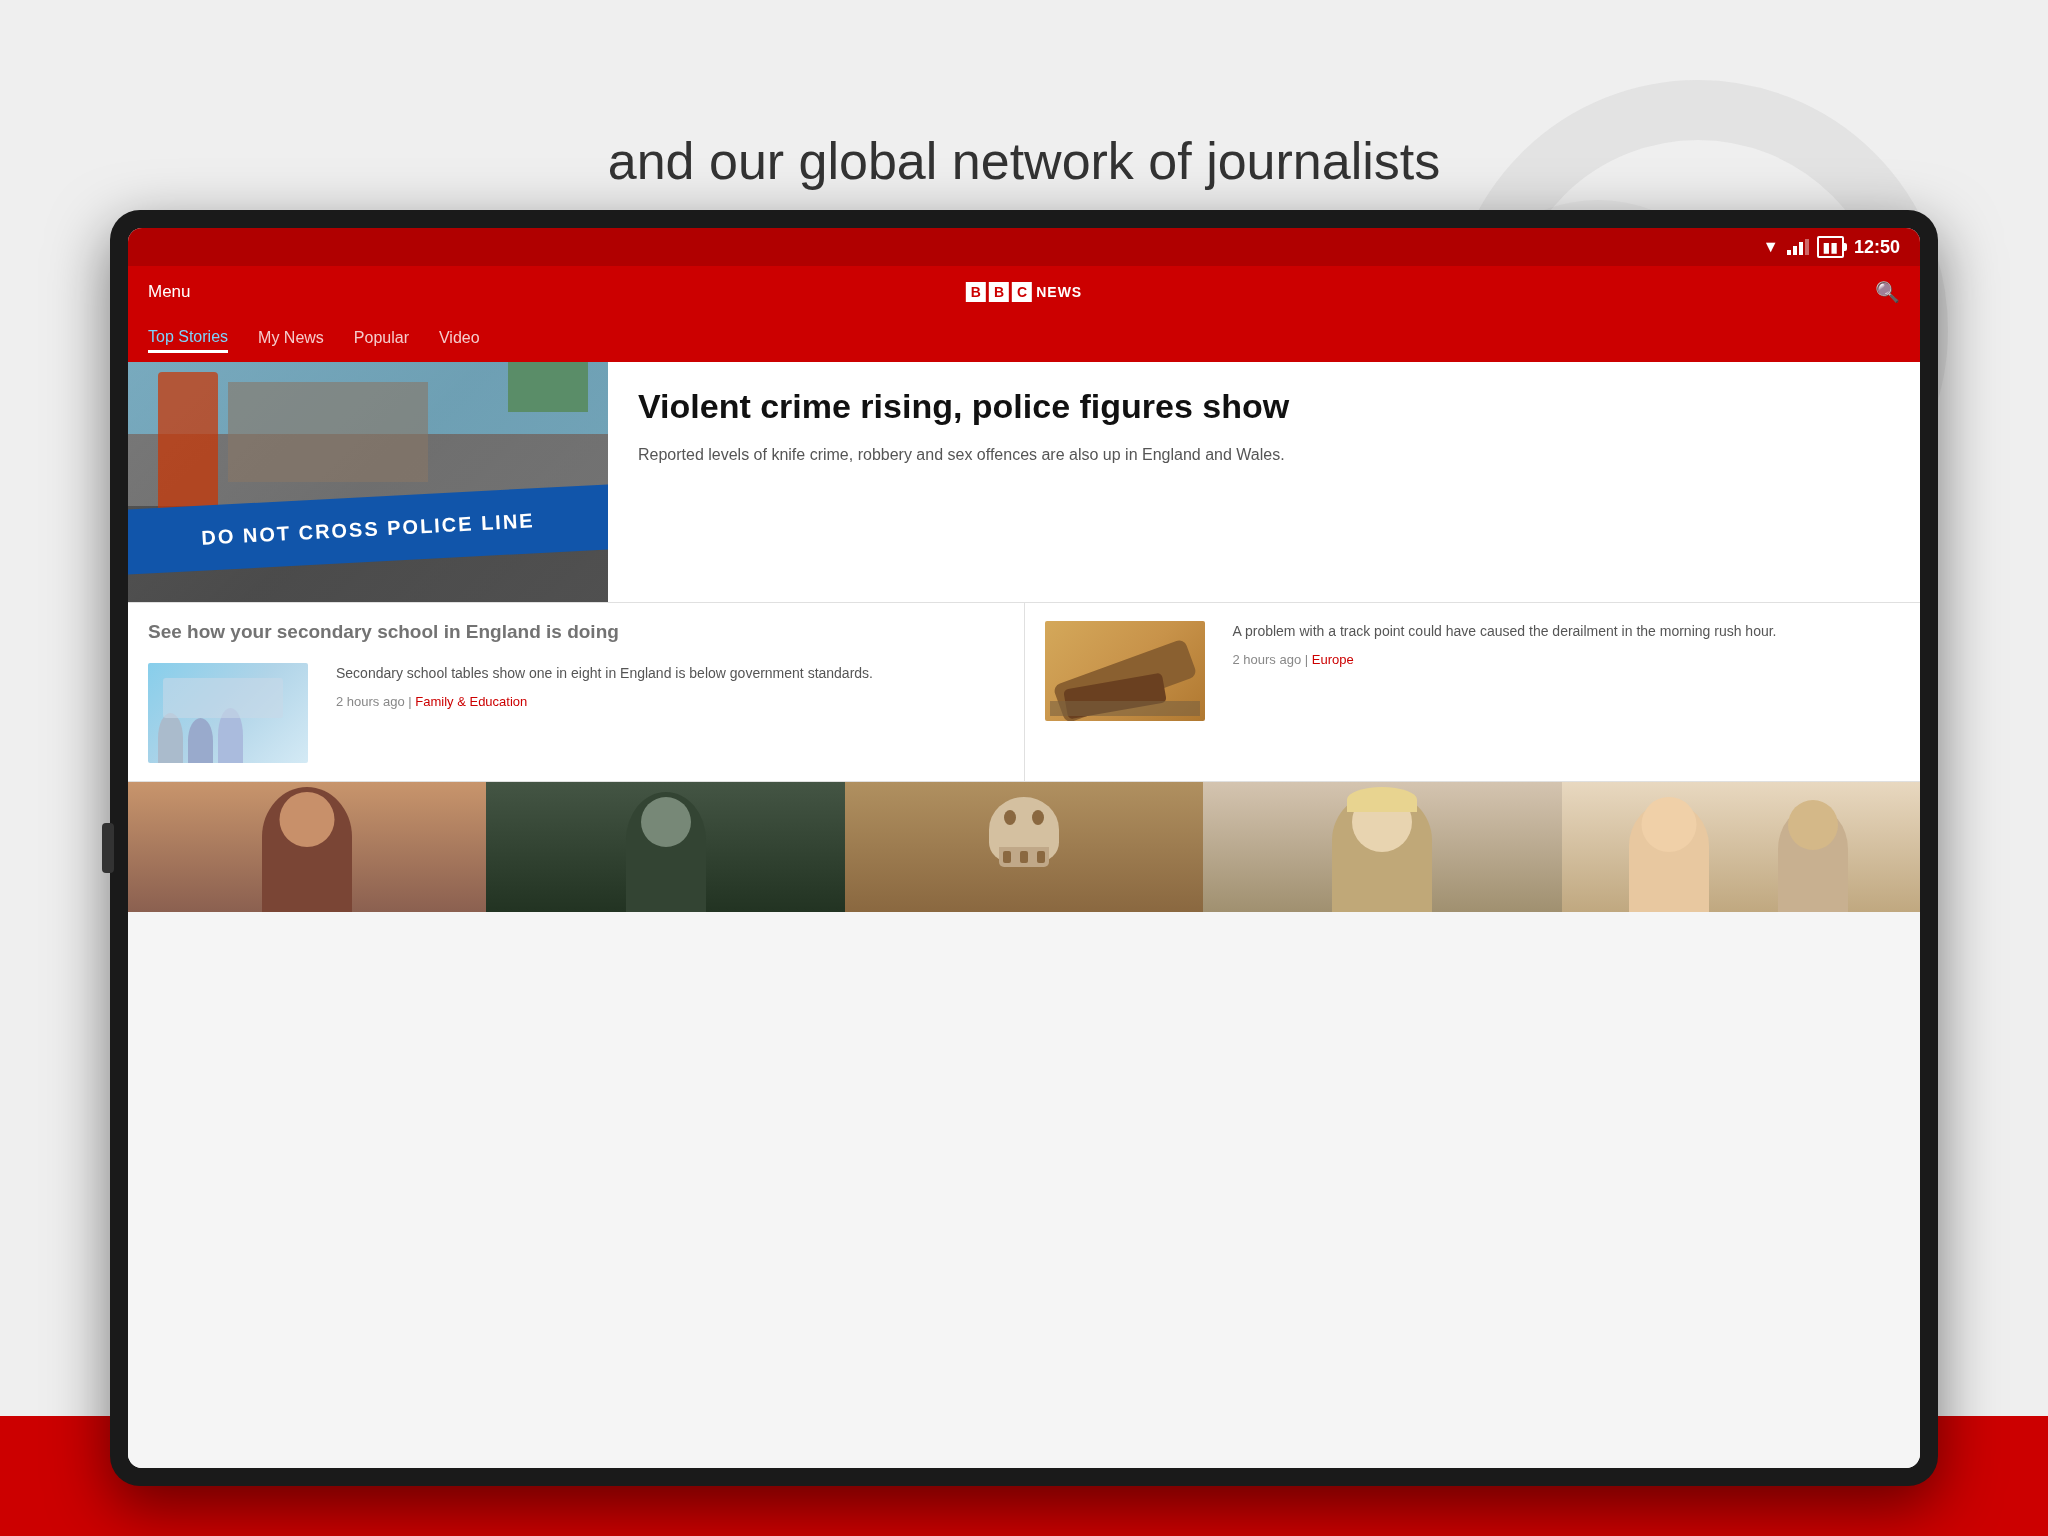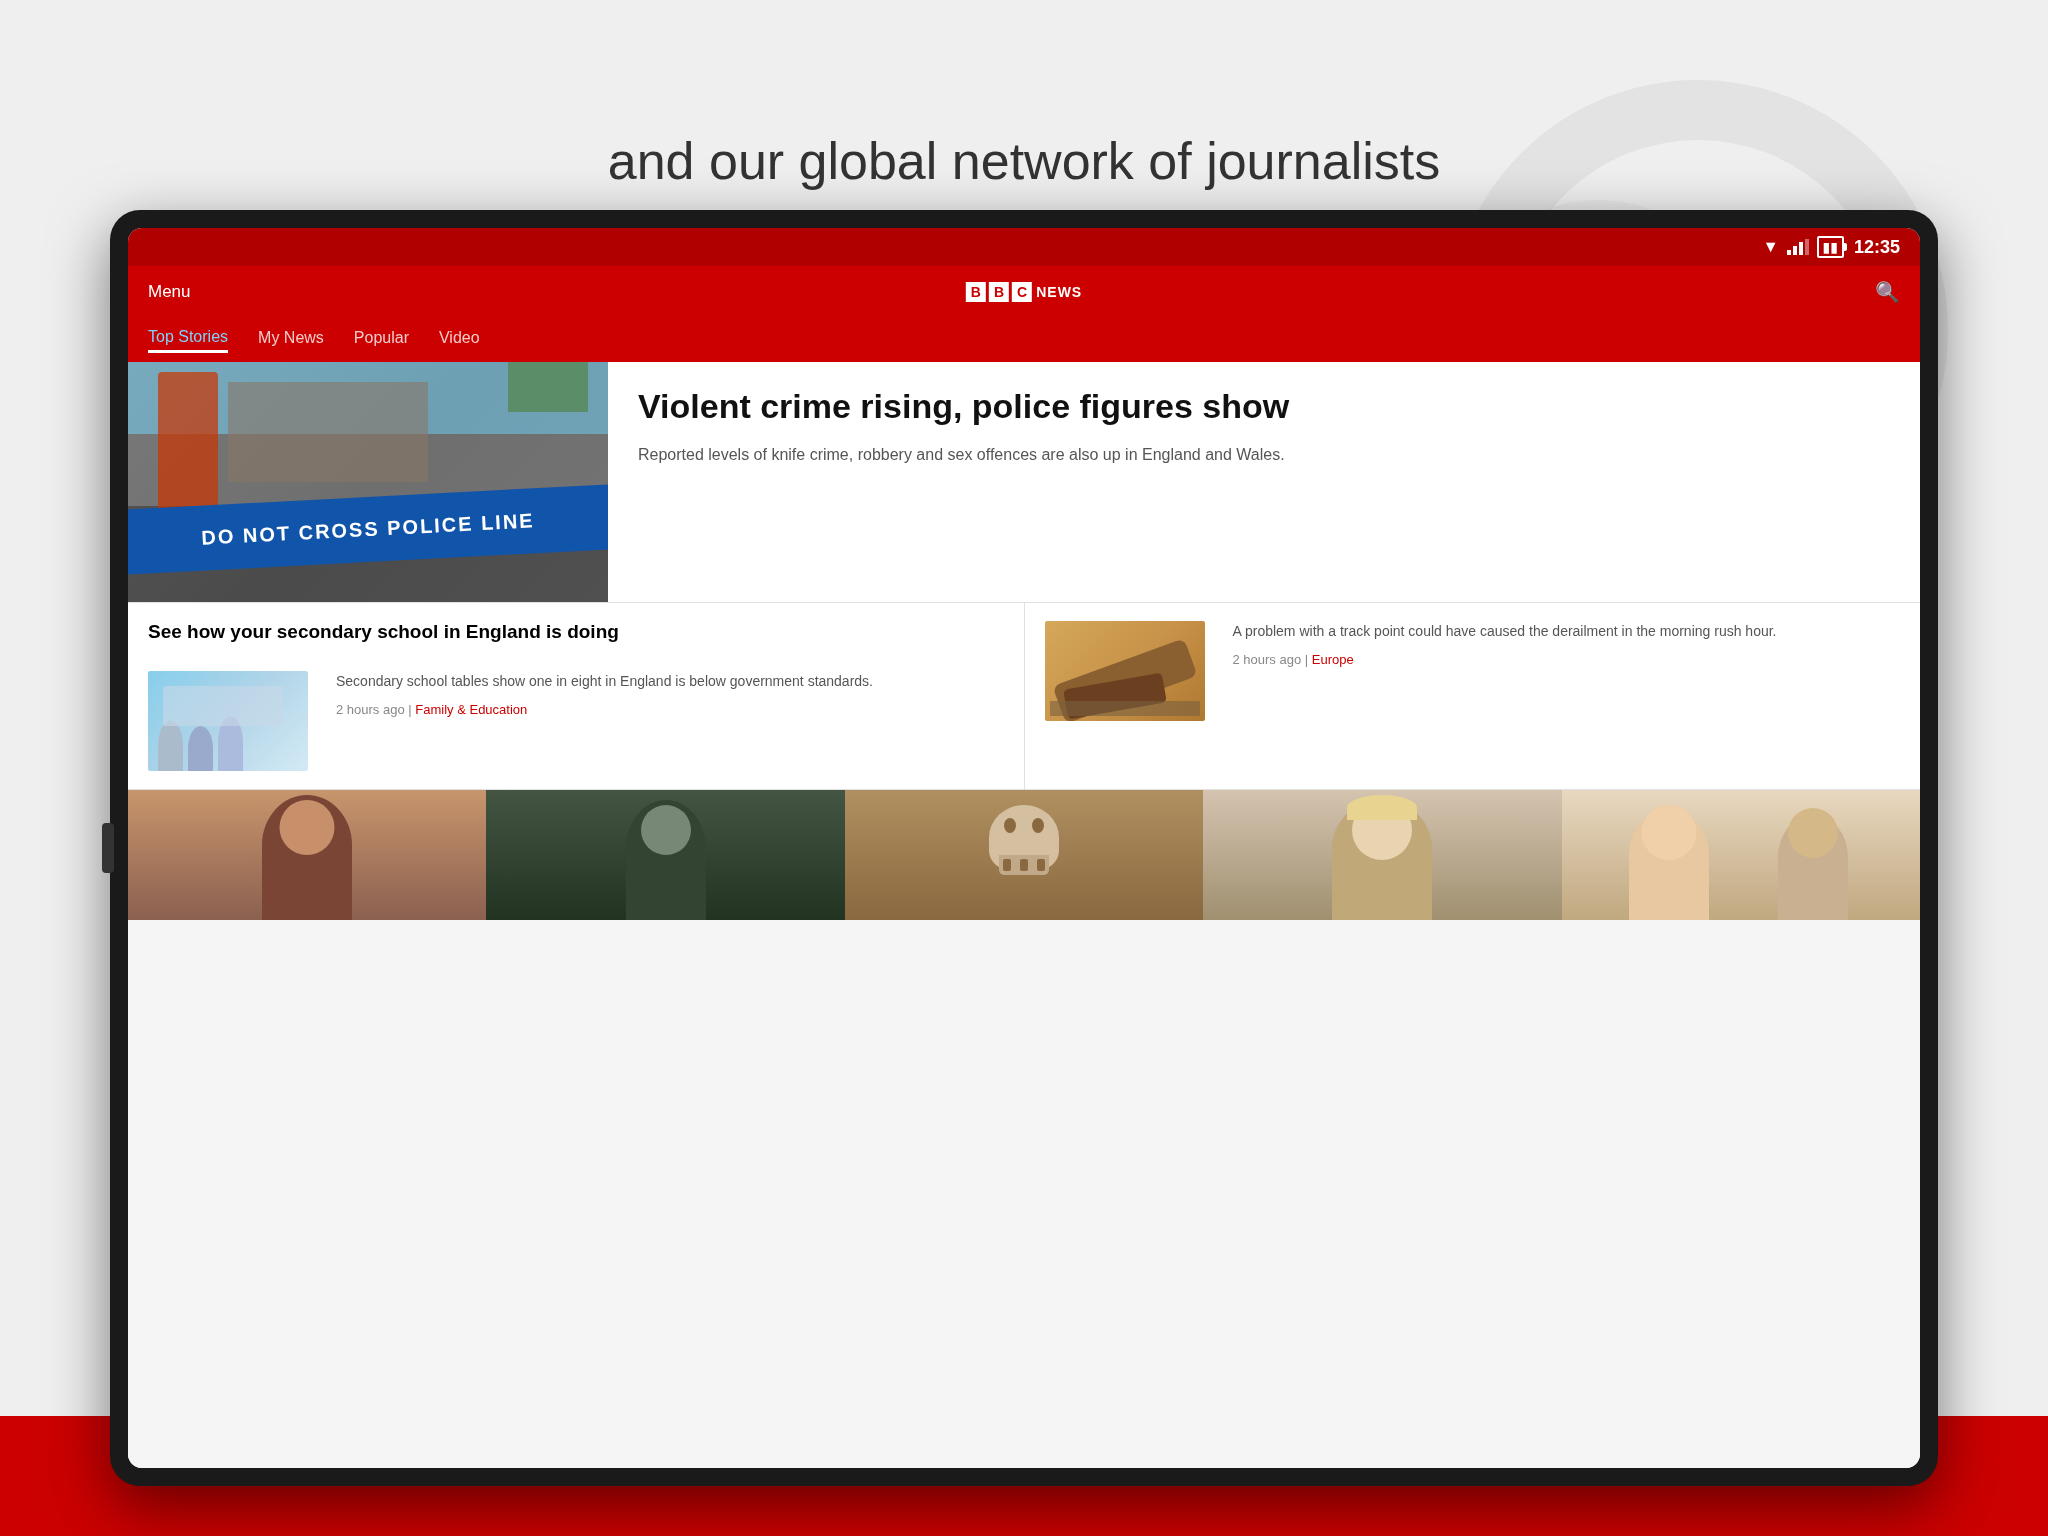--- a/index.html
+++ b/index.html
@@ -274,22 +274,22 @@
       border-right: 1px solid #e0e0e0;
       display: flex;
       flex-direction: column;
     }
     .story-card:last-child {
       border-right: none;
     }
     .story-card-title {
       font-size: 19px;
       font-weight: 700;
-      color: #000000;
-      margin-bottom: 28px;
+      color: #737373;
+      margin-bottom: 20px;
     }
     .story-card-body {
       display: flex;
       gap: 28px;
       flex: 1;
     }
     .story-thumb {
       width: 160px;
       height: 100px;
       flex-shrink: 0;
@@ -388,21 +388,21 @@
               <div class="signal-bar" style="height:9px;"></div>
               <div class="signal-bar" style="height:13px;"></div>
               <div class="signal-bar" style="height:16px; background:rgba(255,255,255,0.4);"></div>
             </div>
 
             <span style="color:white; font-size:14px; border:2px solid white; padding:1px 4px; border-radius:2px; position:relative;">
               <span style="position:absolute; right:-5px; top:50%; transform:translateY(-50%); width:3px; height:8px; background:white; border-radius:0 2px 2px 0;"></span>
               ▮▮
             </span>
           </div>
-          <span class="status-time">12:35</span>
+          <span class="status-time">12:50</span>
         </div>
 
         <div class="nav-bar">
           <span class="menu-btn">Menu</span>
           <div class="bbc-logo">
             <div class="bbc-blocks">
               <span class="bbc-block">B</span>
               <span class="bbc-block">B</span>
               <span class="bbc-block">C</span>
             </div>

